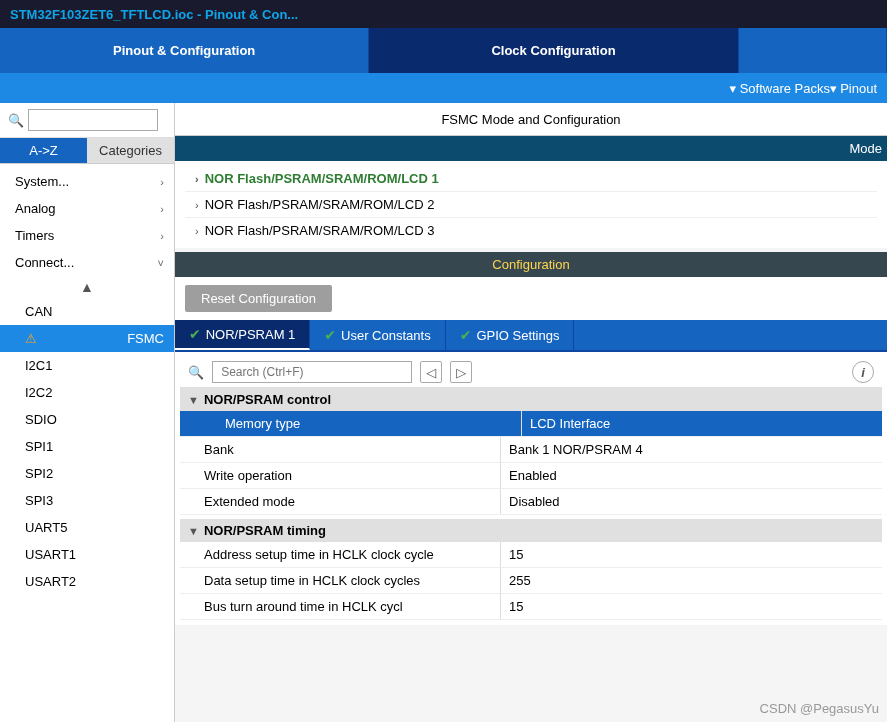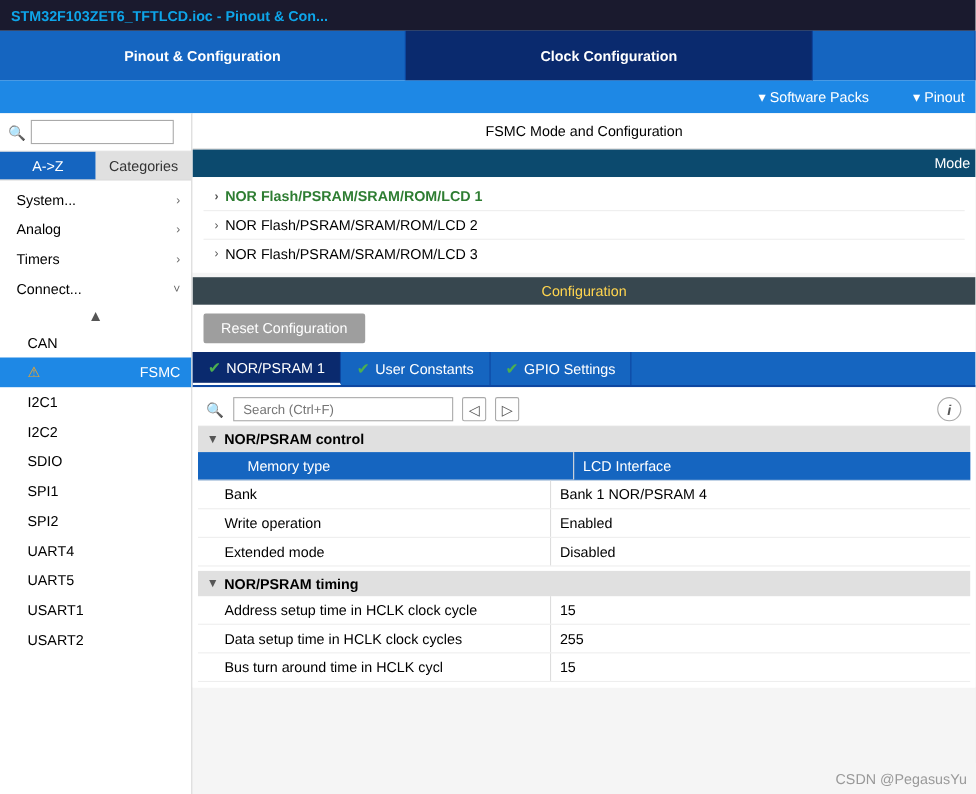--- a/index.html
+++ b/index.html
@@ -42,21 +42,20 @@
     }
 
     
     .sub-nav {
       display: flex;
       background: #1e88e5;
       height: 30px;
       align-items: center;
       padding: 0 10px;
       justify-content: flex-end;
-      gap: 40px;
     }
     .sub-nav-item {
       color: white;
       font-size: 13px;
       cursor: pointer;
       display: flex;
       align-items: center;
       gap: 4px;
     }
 
@@ -393,21 +392,21 @@
       <div class="sidebar-item" style="padding-left:25px;">
         <span>SDIO</span>
       </div>
       <div class="sidebar-item" style="padding-left:25px;">
         <span>SPI1</span>
       </div>
       <div class="sidebar-item" style="padding-left:25px;">
         <span>SPI2</span>
       </div>
       <div class="sidebar-item" style="padding-left:25px;">
-        <span>UART4</span>
+        <span>SPI3</span>
       </div>
       <div class="sidebar-item" style="padding-left:25px;">
         <span>UART5</span>
       </div>
       <div class="sidebar-item" style="padding-left:25px;">
         <span>USART1</span>
       </div>
       <div class="sidebar-item" style="padding-left:25px;">
         <span>USART2</span>
       </div>

